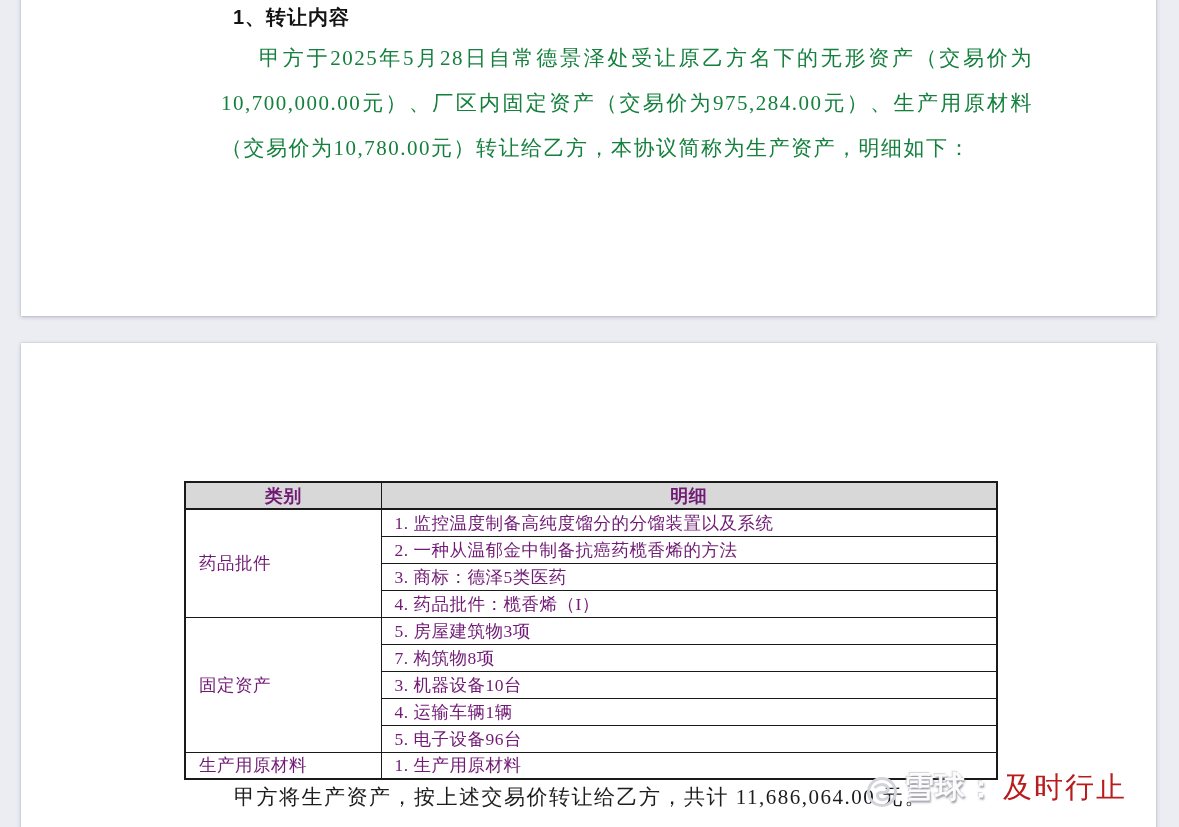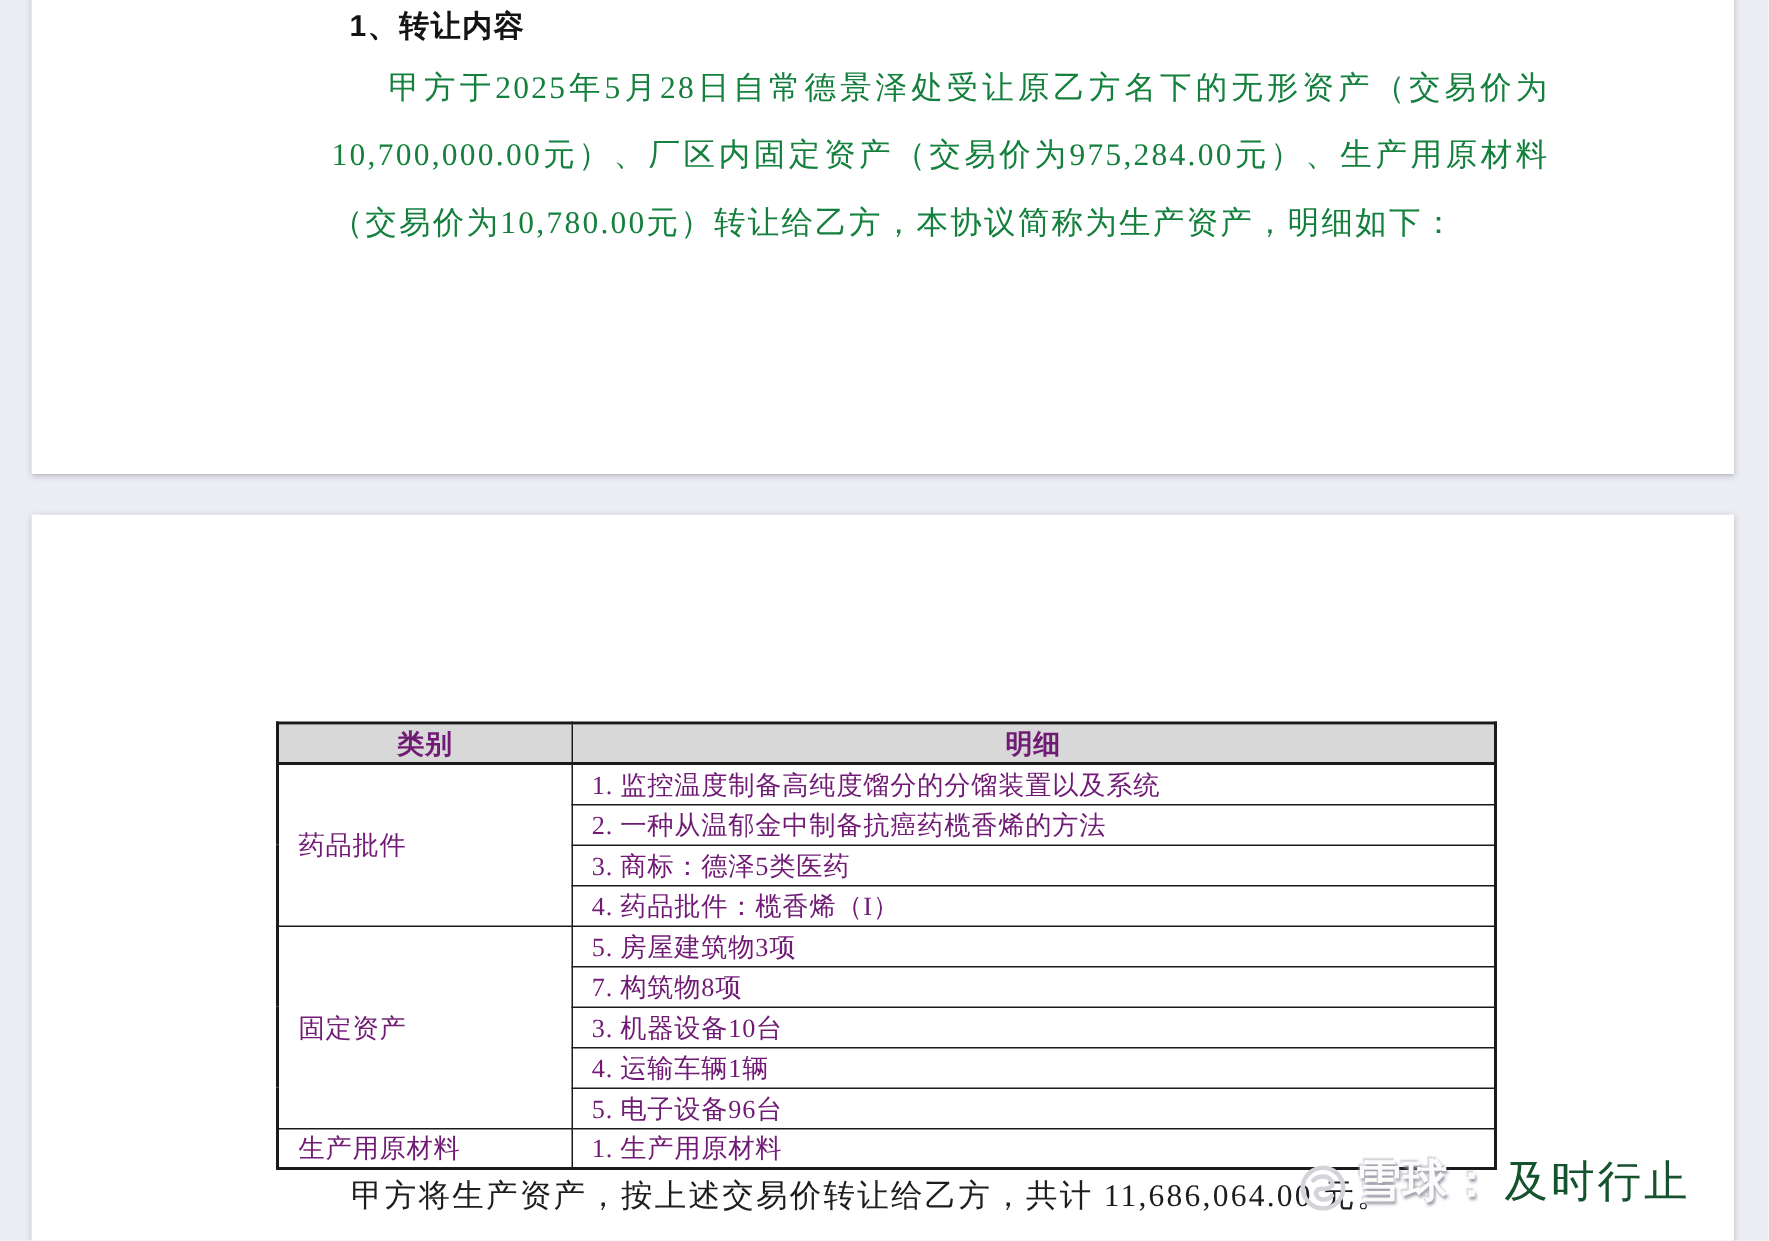--- a/index.html
+++ b/index.html
@@ -106,21 +106,21 @@
     font-weight: 700;
     font-size: 30px;
     color: #fbfbfc;
     text-shadow: 1px 2px 2px rgba(140,140,155,0.85), -1px -1px 1px rgba(170,170,180,0.5);
     letter-spacing: 1px;
   }
   .watermark .wm-suffix {
     font-family: "Liberation Sans", "DejaVu Sans", sans-serif;
     font-weight: 400;
     font-size: 29px;
-    color: #14532d;
+    color: #b91c1c;
     letter-spacing: 2px;
   }
 </style>
 </head>
 <body>
 
 <div class="viewport">
 
   <div class="doc-page page-1">
     <div class="doc-heading">1、转让内容</div>

